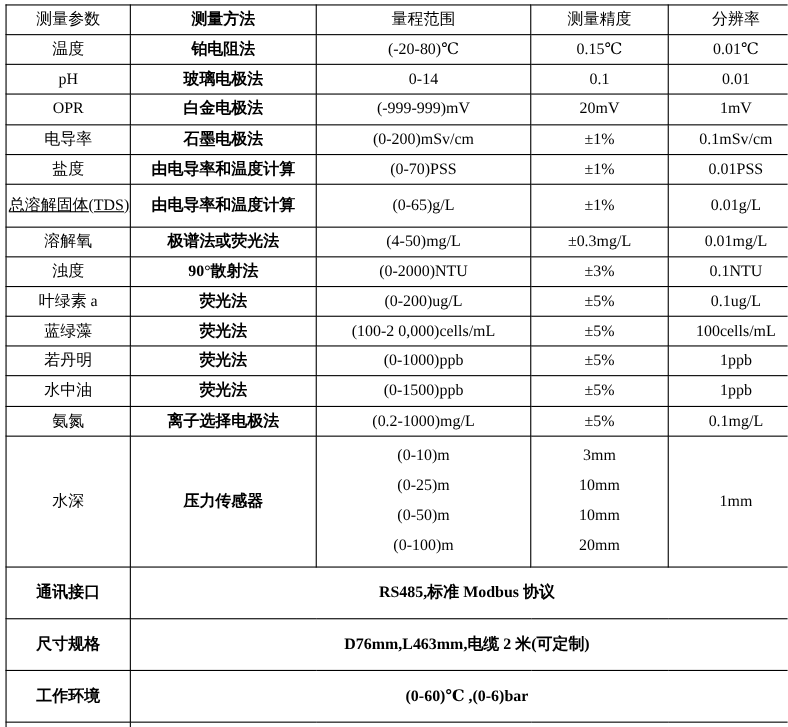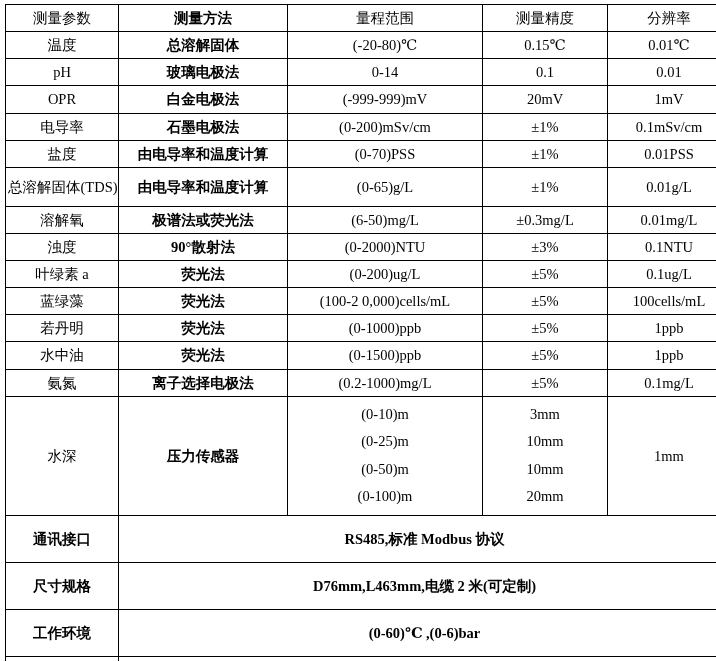--- a/index.html
+++ b/index.html
@@ -42,39 +42,39 @@
   td.acc { width: 120px; }
   td.res { width: 118px; }
 
   .wrapcell { white-space: normal; padding-left: 4px; padding-right: 4px; }
 
   .rowtall td { height: 30px; }
   .depth-stack { line-height: 1.9; }
   .depth-cell { padding-top: 6px; padding-bottom: 6px; }
   .tall-label { height: 86px; }
   .bottom-row td { height: 38px; font-weight: bold; }
-  .two-line { line-height: 1.3; }
+  .two-line { line-height: 1.3; text-decoration: underline; }
 </style>
 </head>
 <body>
 
 <div class="sheet">
   <table class="spec">
     <tbody>
       <tr>
         <td class="param">测量参数</td>
         <td class="method">测量方法</td>
         <td class="range">量程范围</td>
         <td class="acc">测量精度</td>
         <td class="res">分辨率</td>
       </tr>
 
       <tr>
         <td class="param">温度</td>
-        <td class="method">总溶解固体</td>
+        <td class="method">铂电阻法</td>
         <td class="range">(-20-80)℃</td>
         <td class="acc">0.15℃</td>
         <td class="res">0.01℃</td>
       </tr>
 
       <tr>
         <td class="param">pH</td>
         <td class="method">玻璃电极法</td>
         <td class="range">0-14</td>
         <td class="acc">0.1</td>
@@ -109,21 +109,21 @@
         <td class="param wrapcell two-line">总溶解固体(TDS)</td>
         <td class="method">由电导率和温度计算</td>
         <td class="range">(0-65)g/L</td>
         <td class="acc">±1%</td>
         <td class="res">0.01g/L</td>
       </tr>
 
       <tr>
         <td class="param">溶解氧</td>
         <td class="method">极谱法或荧光法</td>
-        <td class="range">(6-50)mg/L</td>
+        <td class="range">(4-50)mg/L</td>
         <td class="acc">±0.3mg/L</td>
         <td class="res">0.01mg/L</td>
       </tr>
 
       <tr>
         <td class="param">浊度</td>
         <td class="method">90°散射法</td>
         <td class="range">(0-2000)NTU</td>
         <td class="acc">±3%</td>
         <td class="res">0.1NTU</td>

